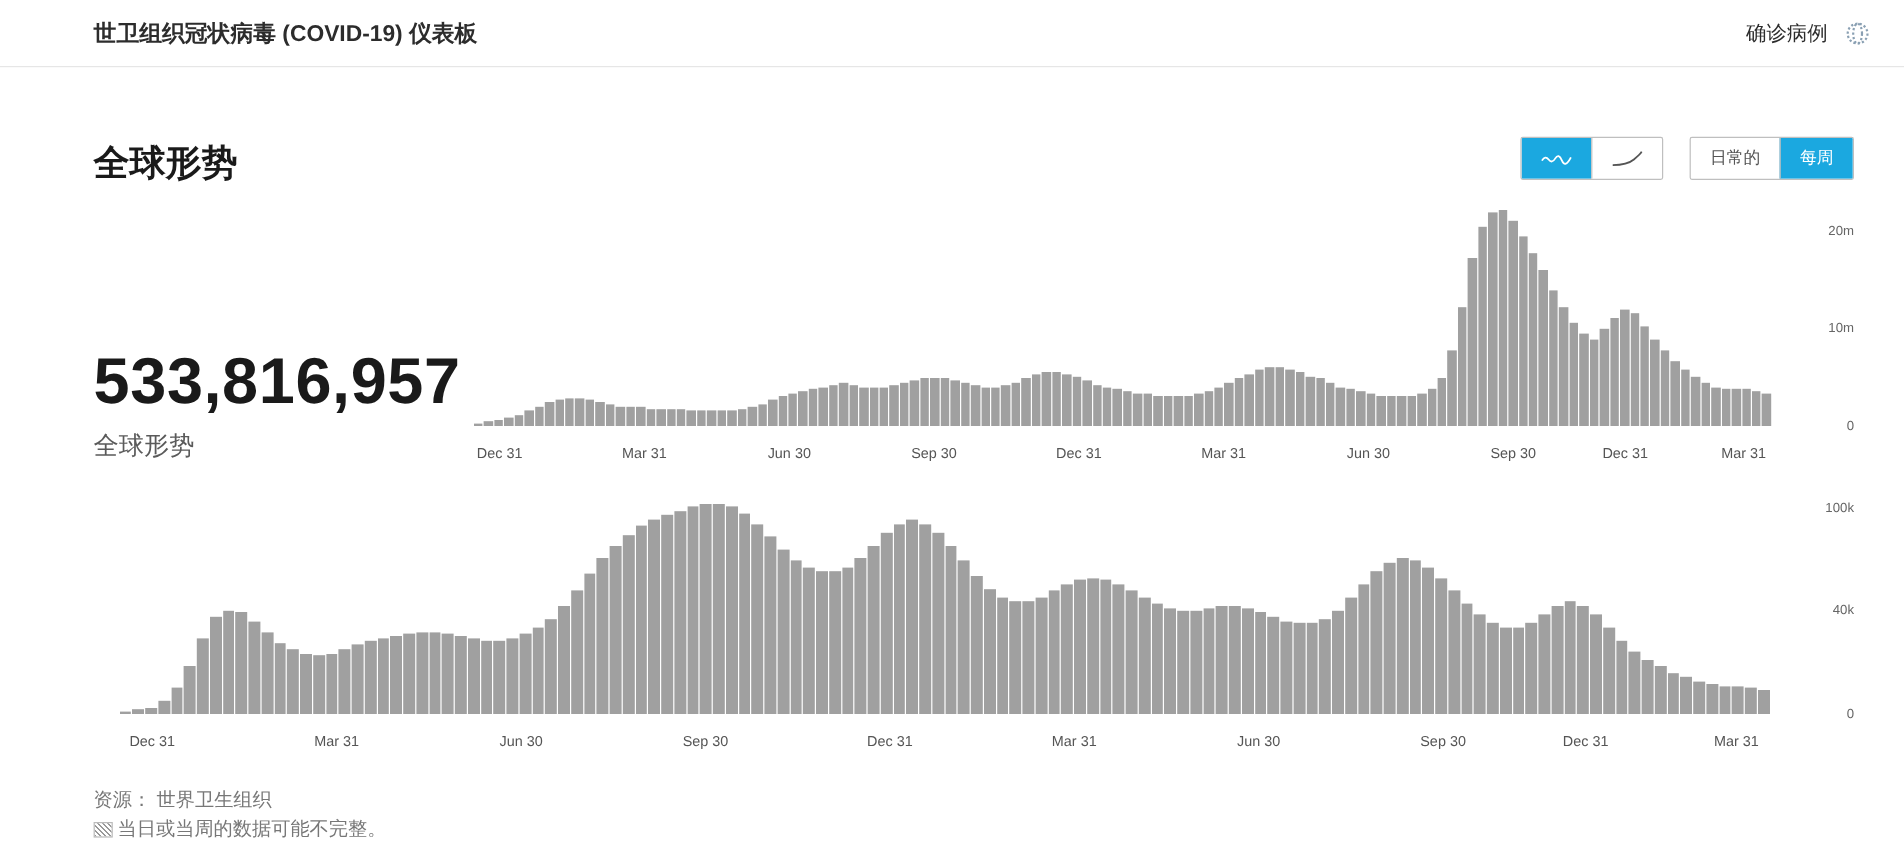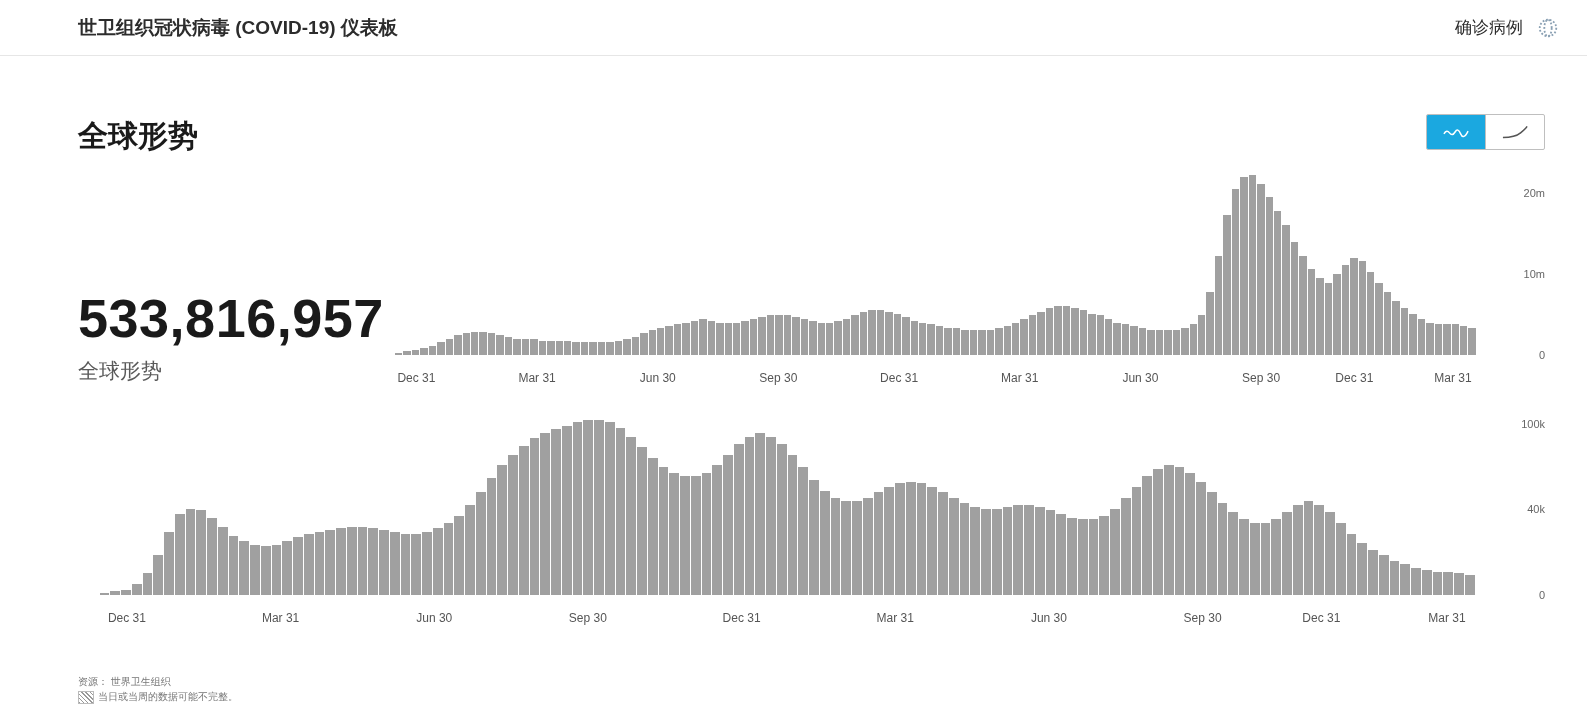--- a/index.html
+++ b/index.html
@@ -30,21 +30,21 @@
   .chart-wrap{flex:1;position:relative;}
   .chart-cases{height:210px;}
   .chart-deaths{height:210px;}
   .bars-area{position:absolute;left:0;right:70px;bottom:30px;top:0;display:flex;align-items:flex-end;gap:1px;}
   .bar{flex:1;background:#a0a0a0;min-width:2px;}
   .y-labels{position:absolute;right:0;top:0;bottom:30px;width:60px;}
   .y-tick{position:absolute;right:0;font-size:11px;color:#666;transform:translateY(50%);}
   .x-labels{position:absolute;left:0;right:70px;bottom:0;height:24px;}
   .x-tick{position:absolute;bottom:0;font-size:12px;color:#555;transform:translateX(-50%);white-space:nowrap;}
 
-  .footer{position:absolute;bottom:12px;left:78px;font-size:10px;color:#777;line-height:1.5;}
+  .footer{position:absolute;bottom:12px;left:78px;font-size:16px;color:#777;line-height:1.5;}
   .footer-hatch{display:inline-block;width:14px;height:11px;margin-right:4px;vertical-align:middle;
     background:repeating-linear-gradient(45deg,#999 0,#999 1px,transparent 1px,transparent 3px);
     border:1px solid #bbb;}
 </style>
 </head>
 <body>
 
 <div class="page">
   <div class="topbar">
     <div class="topbar-title">世卫组织冠状病毒 (COVID-19) 仪表板</div>
@@ -67,20 +67,24 @@
           <div class="toggle-btn active">
             <svg viewBox="0 0 28 14">
                 <path d="M1 9 Q4 4 7 8 T13 7 T19 9 T27 6"></path>
               </svg>
           </div>
           <div class="toggle-btn">
             <svg viewBox="0 0 28 14">
                 <path d="M1 13 Q14 13 20 8 T27 1"></path>
               </svg>
           </div>
+        </div>
+        <div class="toggle-group">
+          <div class="toggle-btn">日常的</div>
+          <div class="toggle-btn active">每周</div>
         </div>
       </div>
     </div>
 
     <div class="panel-row">
       <div class="stat-col">
         <div class="stat-num">533,816,957</div>
         <div class="stat-label">全球形势</div>
       </div>
       <div class="chart-wrap chart-cases" id="chart-0">

